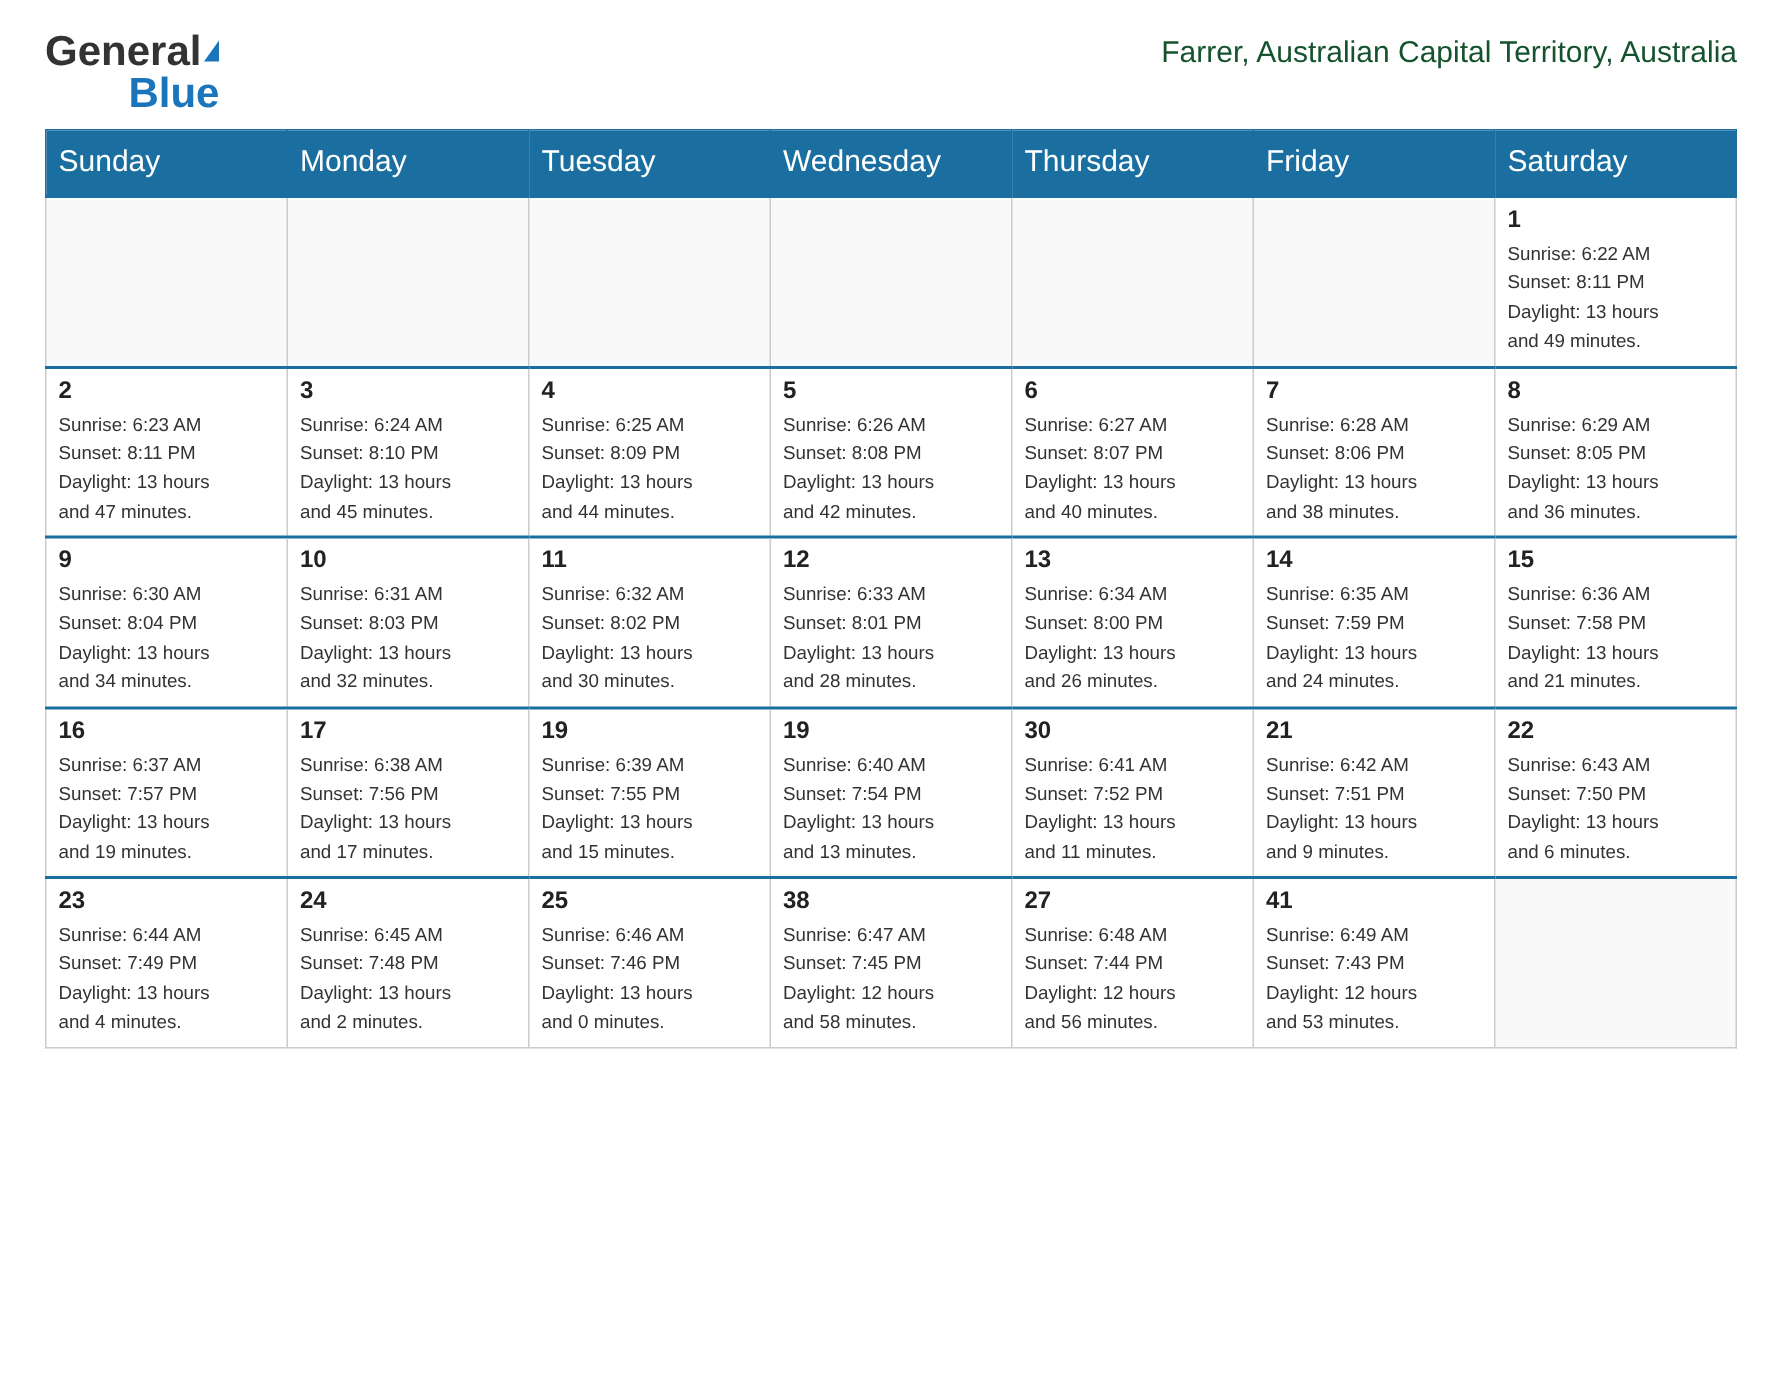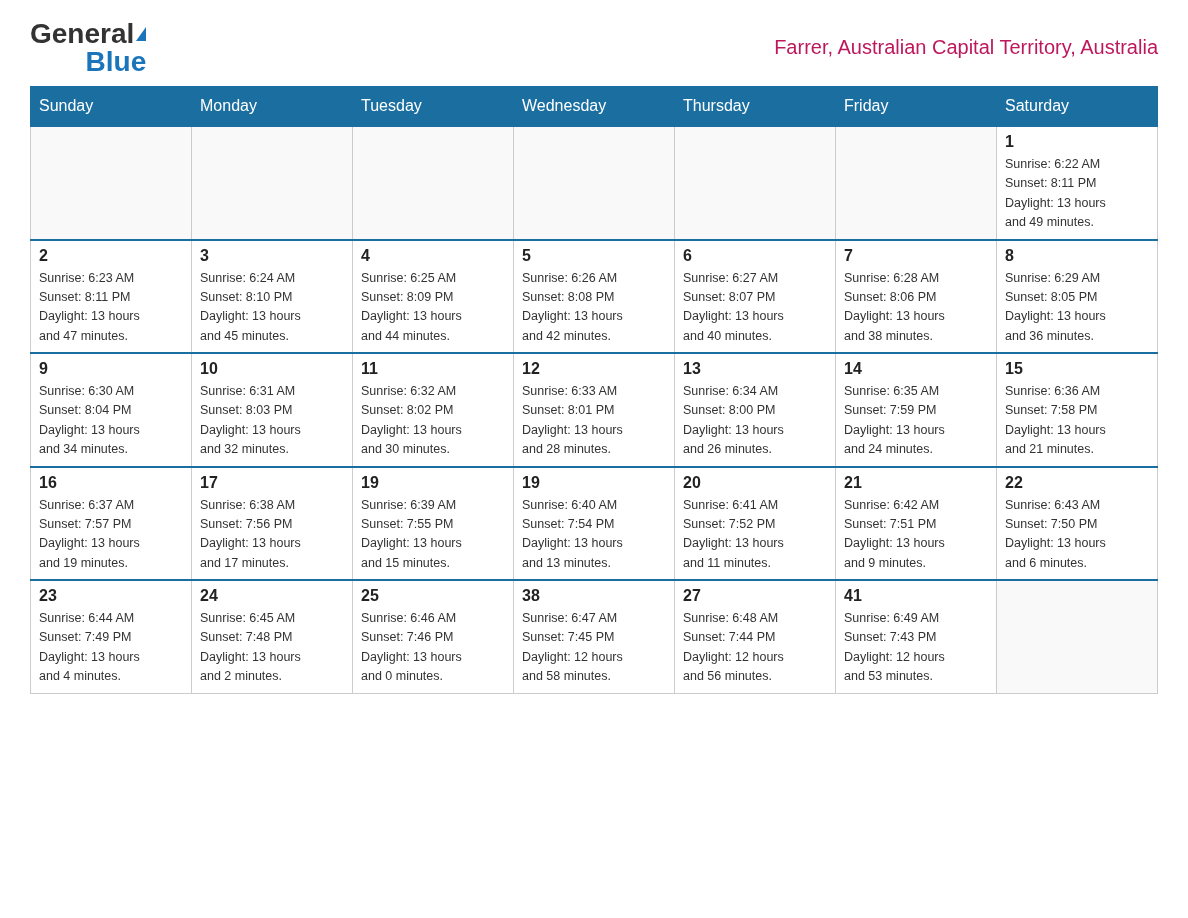--- a/index.html
+++ b/index.html
@@ -40,32 +40,32 @@
       text-align: right;
     }
     .month-title {
       font-size: 52px;
       font-weight: bold;
       color: #222;
       line-height: 1.1;
     }
     .location-title {
       font-size: 20px;
-      color: #be185d;
-      margin-top: 16px;
+      color: #14532d;
+      margin-top: 4px;
     }
     .calendar {
       width: 100%;
       border-collapse: collapse;
       margin-top: 10px;
     }
     .calendar th {
       background-color: #1a6fa0;
       color: #fff;
-      font-size: 16px;
+      font-size: 20px;
       font-weight: normal;
       padding: 10px 8px;
       text-align: left;
       border: 1px solid #1a6fa0;
     }
     .calendar td {
       border: 1px solid #ccc;
       vertical-align: top;
       padding: 6px 8px;
       width: calc(100% / 7);
@@ -204,21 +204,21 @@
         </td>
         <td>
           <div class="day-number">19</div>
           <div class="day-info">Sunrise: 6:39 AM<br>Sunset: 7:55 PM<br>Daylight: 13 hours<br>and 15 minutes.</div>
         </td>
         <td>
           <div class="day-number">19</div>
           <div class="day-info">Sunrise: 6:40 AM<br>Sunset: 7:54 PM<br>Daylight: 13 hours<br>and 13 minutes.</div>
         </td>
         <td>
-          <div class="day-number">20</div>
+          <div class="day-number">30</div>
           <div class="day-info">Sunrise: 6:41 AM<br>Sunset: 7:52 PM<br>Daylight: 13 hours<br>and 11 minutes.</div>
         </td>
         <td>
           <div class="day-number">21</div>
           <div class="day-info">Sunrise: 6:42 AM<br>Sunset: 7:51 PM<br>Daylight: 13 hours<br>and 9 minutes.</div>
         </td>
         <td>
           <div class="day-number">22</div>
           <div class="day-info">Sunrise: 6:43 AM<br>Sunset: 7:50 PM<br>Daylight: 13 hours<br>and 6 minutes.</div>
         </td>

